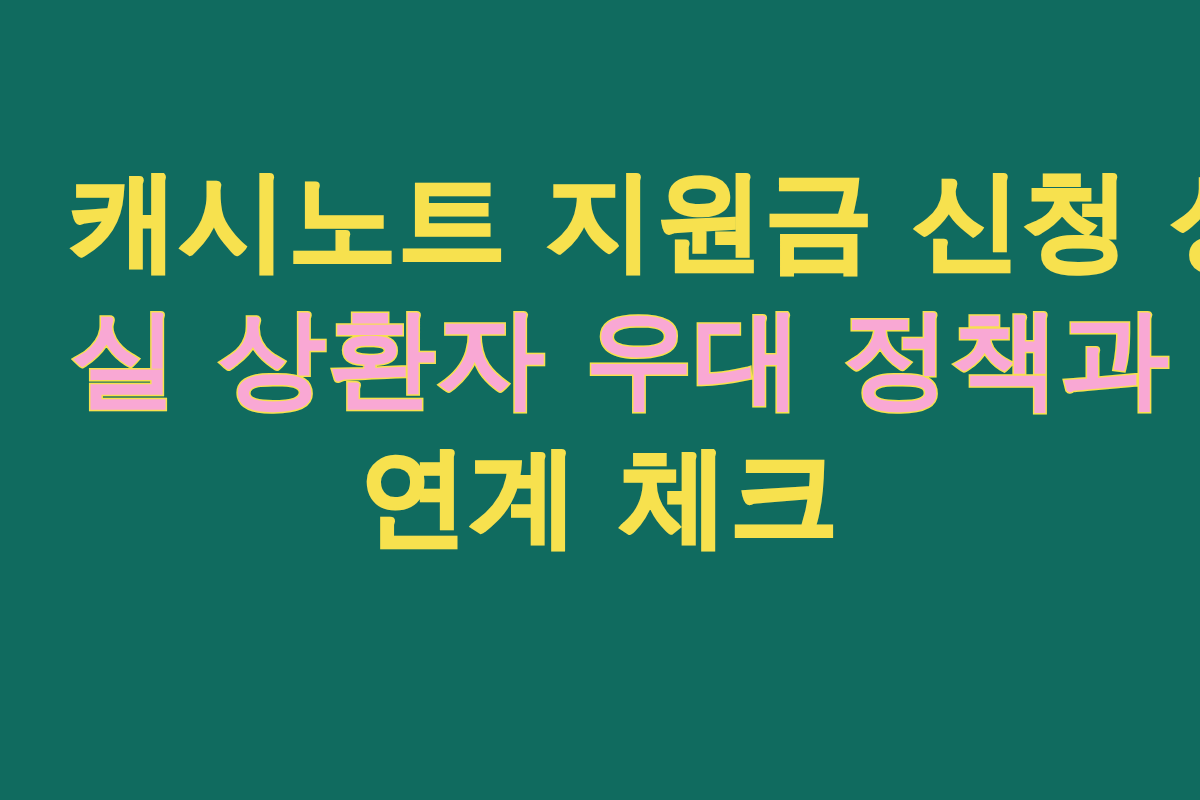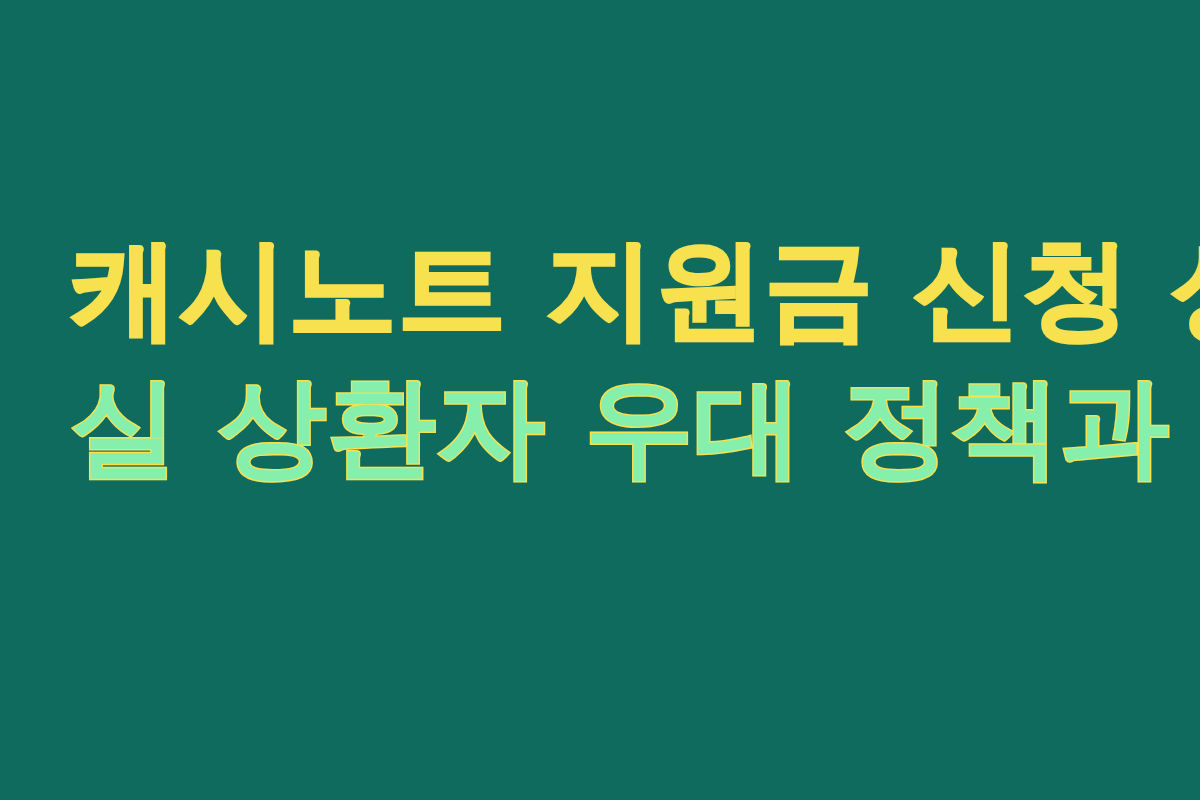--- a/index.html
+++ b/index.html
@@ -55,17 +55,18 @@
 </style>
 </head>
 <body>
 
 <div id="banner" style="background: rgb(16, 107, 95);">
 
   <div id="headline-block" style="text-align: center;">
 
     <span class="headline-line line-1" style="color: rgb(247, 225, 78); -webkit-text-stroke: 3px rgb(247, 225, 78);">캐시노트 지원금 신청 성</span>
 
-    <span class="headline-line line-2" style="color: #86efac; -webkit-text-stroke: 3px rgb(247, 225, 78);">실 상환자 우대 정책과</span>
+    <span class="headline-line line-2" style="color: #f9a8d4; -webkit-text-stroke: 3px rgb(247, 225, 78);">실 상환자 우대 정책과</span>
 
+    <span class="headline-line line-3" style="color: rgb(247, 225, 78); -webkit-text-stroke: 3px rgb(247, 225, 78);">연계 체크</span>
 
   </div>
 </div>
 
 </body></html>

